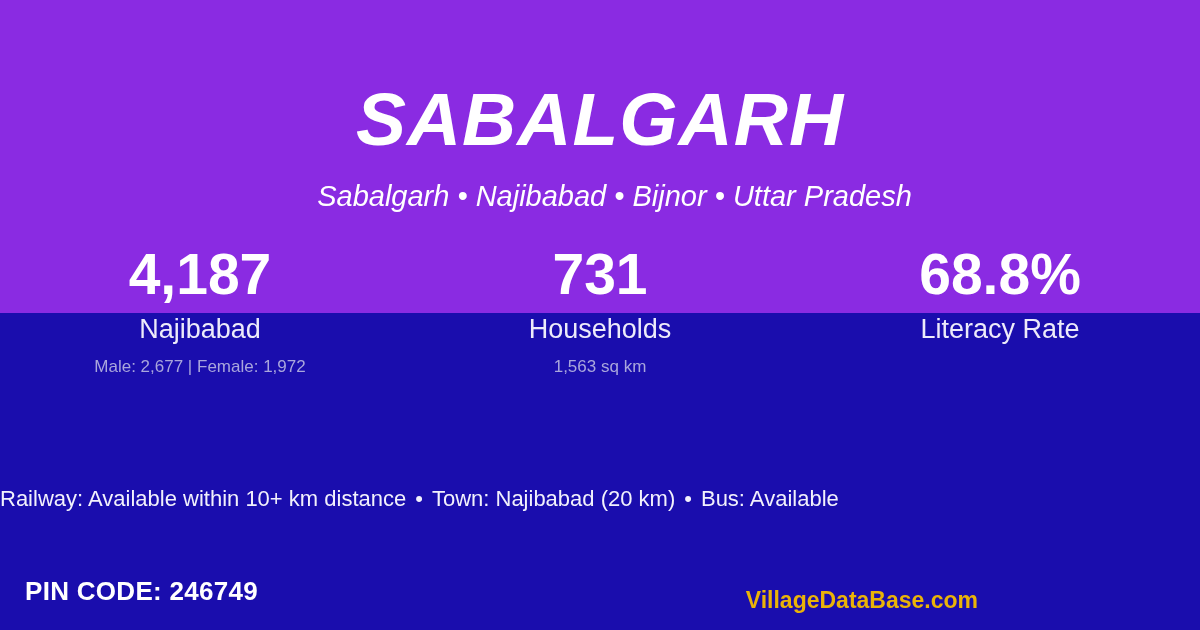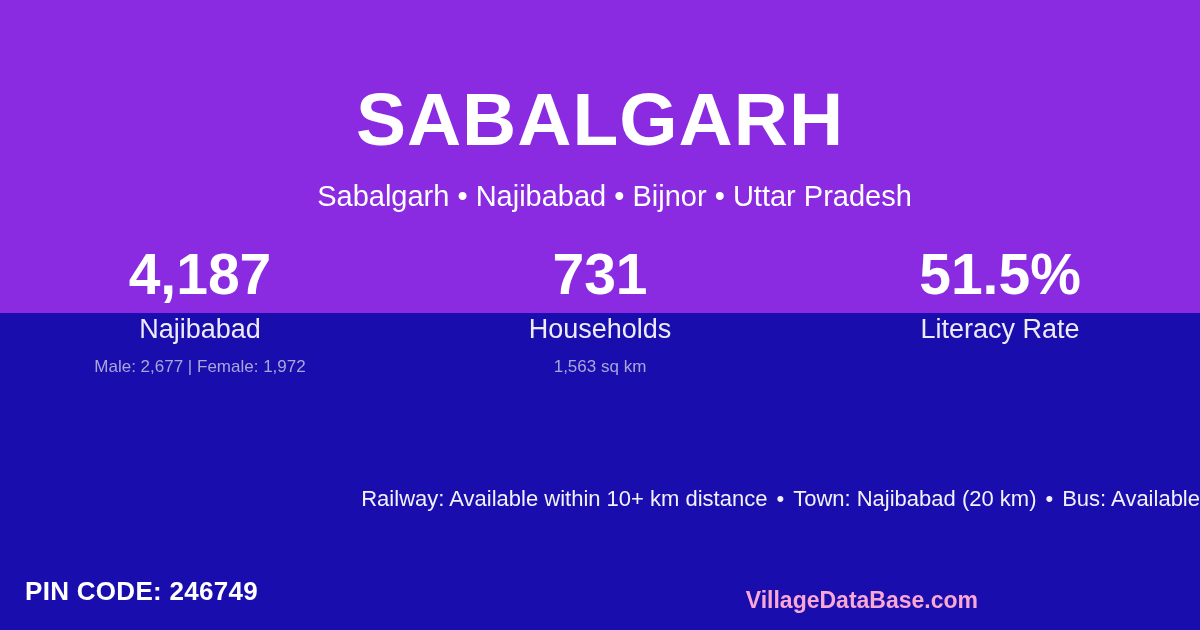--- a/index.html
+++ b/index.html
@@ -40,20 +40,21 @@
   }
 
   
   .header {
     position: absolute;
     left: 0;
     top: 0;
     width: 1200px;
     text-align: center;
     z-index: 3;
+    font-style: italic;
   }
   .title {
     margin: 0;
     padding-top: 82px;
     font-size: 75px;
     font-weight: 700;
     letter-spacing: 1px;
     line-height: 1.0;
     color: #FFFFFF;
     white-space: nowrap;
@@ -108,21 +109,21 @@
     line-height: 1.1;
     white-space: nowrap;
   }
 
   
   .info-line {
     position: absolute;
     left: 0;
     top: 486px;
     width: 1200px;
-    text-align: right;
+    text-align: left;
     font-size: 22px;
     color: #F2F1FC;
     line-height: 1.2;
     white-space: nowrap;
     z-index: 3;
   }
   .info-sep {
     display: inline-block;
     padding: 0 9px;
     color: #F2F1FC;
@@ -146,21 +147,21 @@
     color: #FFFFFF;
     letter-spacing: 0.3px;
     white-space: nowrap;
   }
   .watermark {
     position: absolute;
     right: 26px;
     top: 15px;
     font-size: 23px;
     font-weight: 700;
-    color: #f9a8d4;
+    color: #eab308;
     letter-spacing: 0px;
     white-space: nowrap;
     margin-left: 25px;
   }
 </style>
 </head>
 <body>
 
 <div class="card">
 
@@ -180,21 +181,21 @@
       <div class="stat-sub">Male: 2,677 | Female: 1,972</div>
     </div>
 
     <div class="stat">
       <div class="stat-value">731</div>
       <div class="stat-label">Households</div>
       <div class="stat-sub">1,563 sq km</div>
     </div>
 
     <div class="stat">
-      <div class="stat-value">51.5%</div>
+      <div class="stat-value">68.8%</div>
       <div class="stat-label">Literacy Rate</div>
     </div>
 
   </div>
 
   <div class="info-line">
     <span>Railway: Available within 10+ km distance</span><span class="info-sep">•</span><span>Town: Najibabad (20 km)</span><span class="info-sep">•</span><span>Bus: Available</span>
   </div>
 
   <div class="footer">

